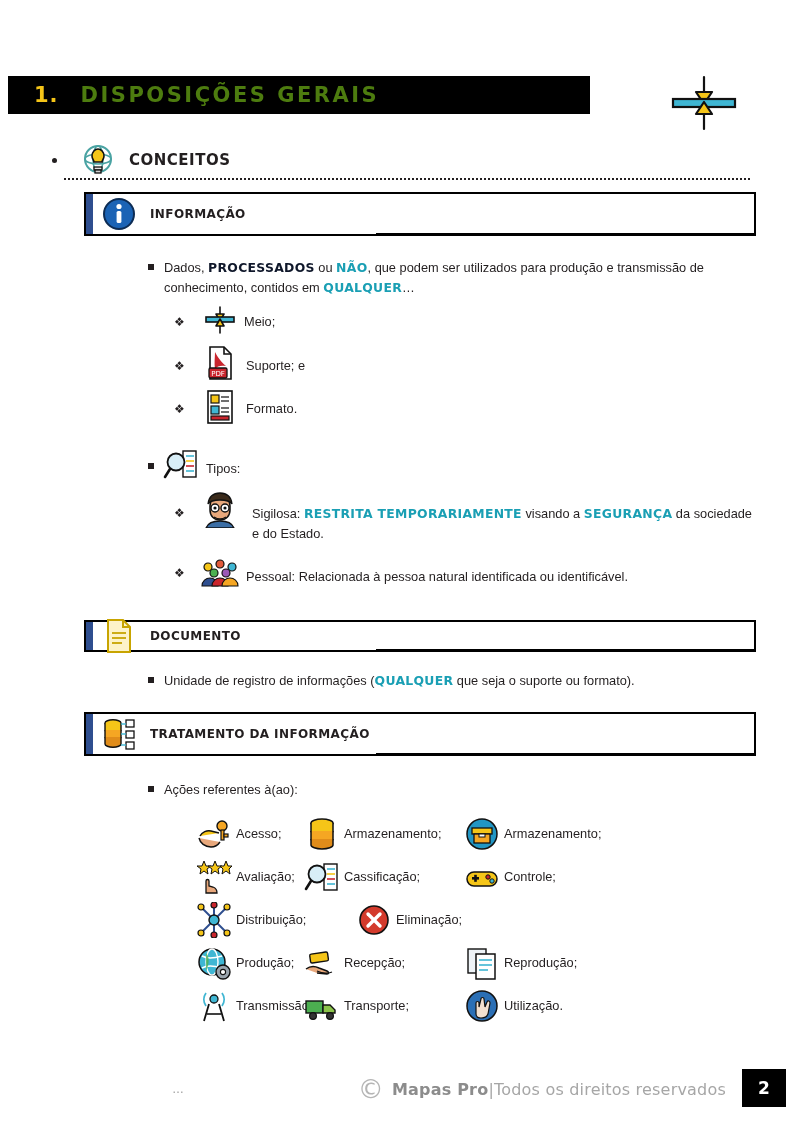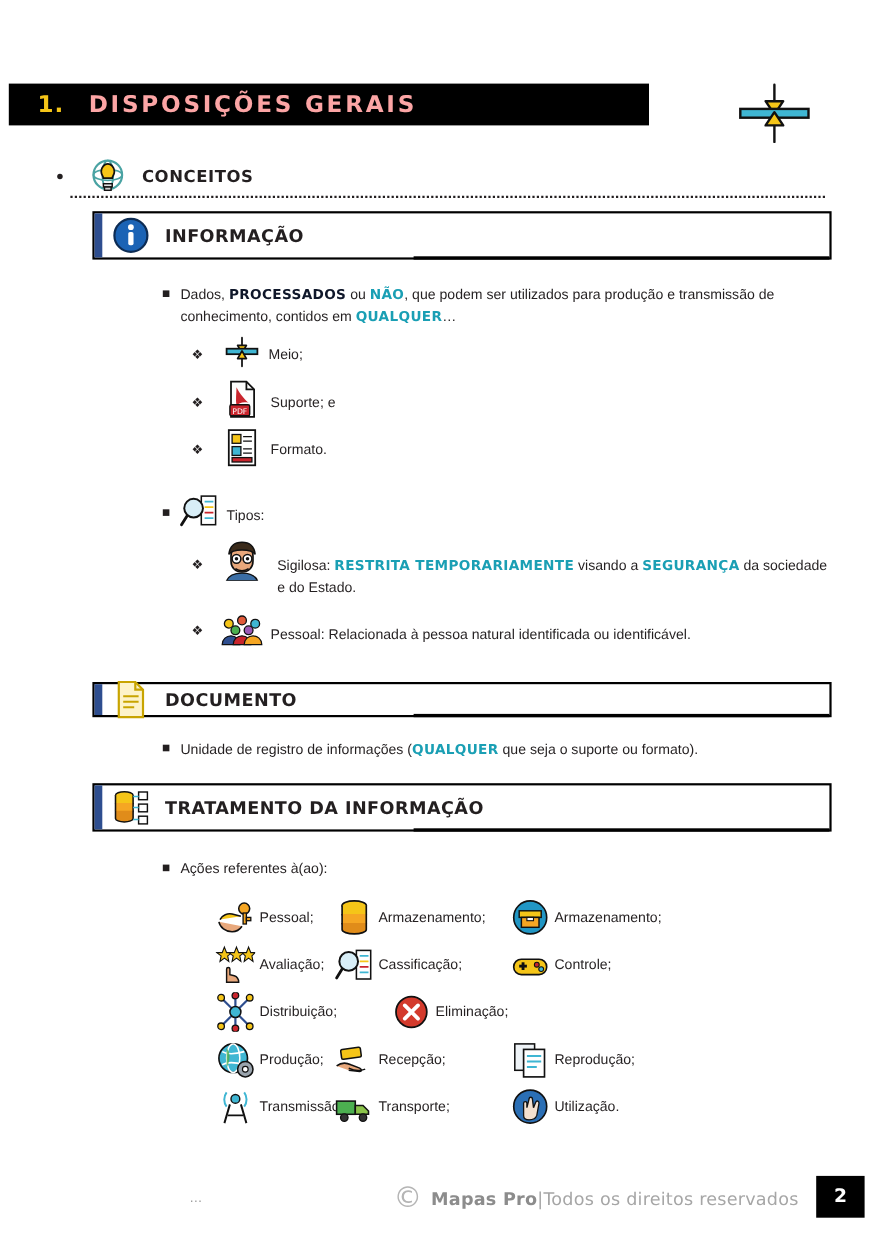--- a/index.html
+++ b/index.html
@@ -30,21 +30,21 @@
     box-sizing: border-box;
   }
   .chapter-num {
     color: #f5c518;
     font-family: "DejaVu Sans", sans-serif;
     font-weight: bold;
     font-size: 21px;
     letter-spacing: 1px;
   }
   .chapter-title {
-    color: #fca5a5;
+    color: #4d7c0f;
     font-family: "DejaVu Sans", sans-serif;
     font-weight: bold;
     font-size: 21px;
     letter-spacing: 2.5px;
     margin-left: 22px;
   }
 
   .header-icon {
     position: absolute;
     right: 55px;
@@ -108,21 +108,21 @@
     background: #2e4e8f;
   }
   .section-icon {
     width: 38px;
     height: 38px;
     margin-left: 14px;
     flex: 0 0 auto;
   }
   .section-title {
     font-family: "DejaVu Sans", sans-serif;
-    font-size: 16px;
+    font-size: 12px;
     font-weight: bold;
     letter-spacing: 0.4px;
     margin-left: 12px;
     color: #231f20;
   }
   .section-underline {
     position: absolute;
     bottom: -2px;
     height: 3px;
     background: #000;
@@ -418,21 +418,21 @@
     <div class="action-cell" style="width:108px;">
       <span class="ico">
         <svg viewBox="0 0 36 36" width="36" height="36">
           <path d="M4 20c2-4 7-6 11-5l8 2" fill="#f5c518" stroke="#111" stroke-width="1.4"></path>
           <path d="M3 22c1 5 6 9 12 9 4 0 7-2 9-5" fill="#e8a87c" stroke="#111" stroke-width="1.4"></path>
           <circle cx="26" cy="10" r="5" fill="#f5a623" stroke="#111" stroke-width="1.4"></circle>
           <rect x="25" y="14" width="3" height="10" fill="#f5a623" stroke="#111" stroke-width="1.2"></rect>
           <rect x="28" y="18" width="4" height="3" fill="#f5a623" stroke="#111" stroke-width="1.2"></rect>
         </svg>
       </span>
-      <span class="txt">Pessoal;</span>
+      <span class="txt">Acesso;</span>
     </div>
     <div class="action-cell" style="width:160px;">
       <span class="ico">
         <svg viewBox="0 0 36 36" width="36" height="36">
           <ellipse cx="18" cy="7" rx="11" ry="4" fill="#f5c518" stroke="#111" stroke-width="1.5"></ellipse>
           <path d="M7 7v8c0 2.2 5 4 11 4s11-1.8 11-4V7" fill="#f5c518" stroke="#111" stroke-width="1.5"></path>
           <path d="M7 15v8c0 2.2 5 4 11 4s11-1.8 11-4v-8" fill="#f5a623" stroke="#111" stroke-width="1.5"></path>
           <path d="M7 23v6c0 2.2 5 4 11 4s11-1.8 11-4v-6" fill="#e08c1a" stroke="#111" stroke-width="1.5"></path>
         </svg>
       </span>

